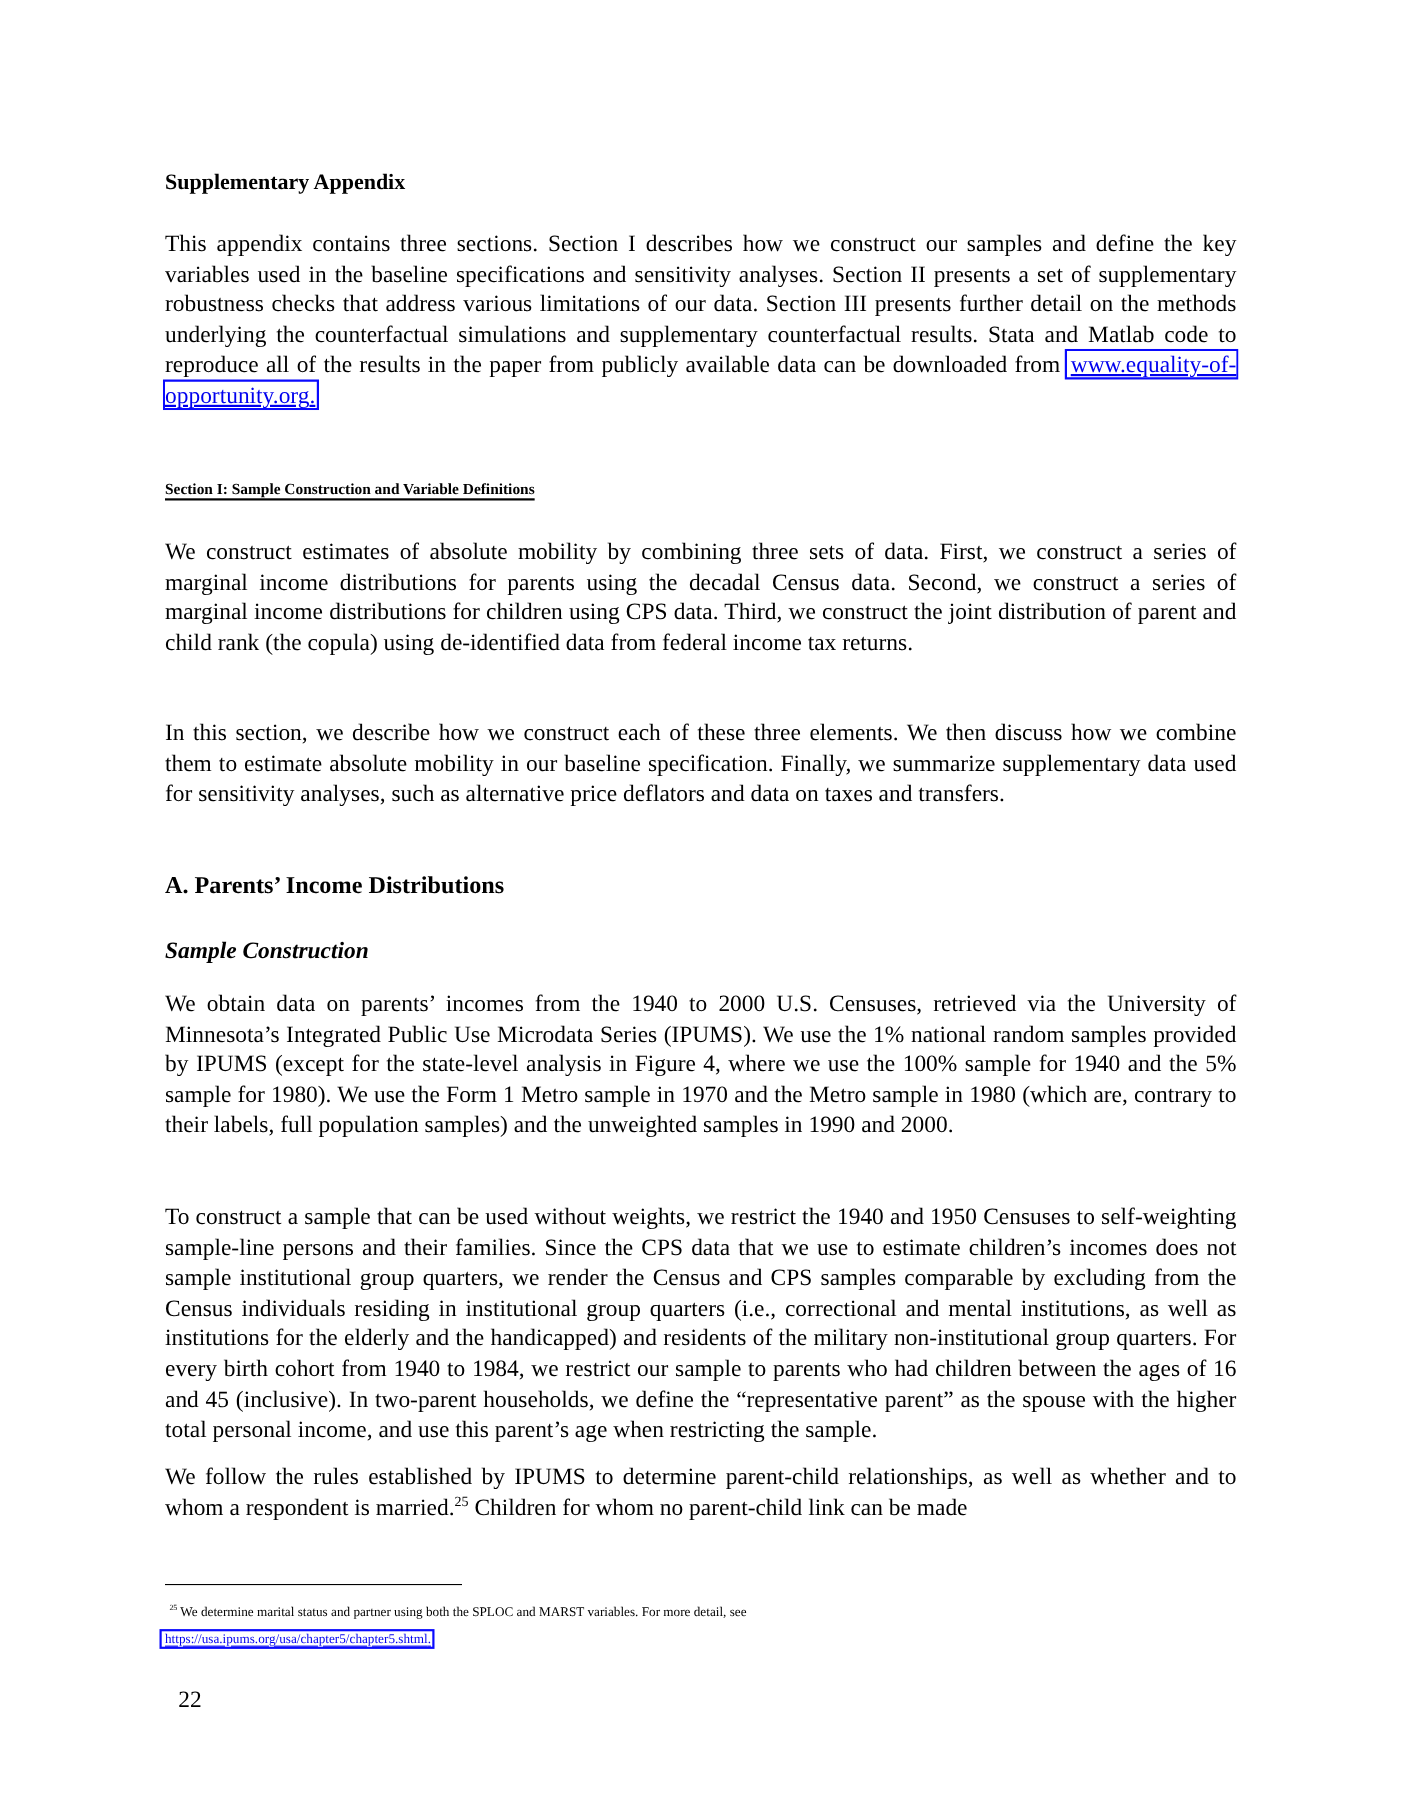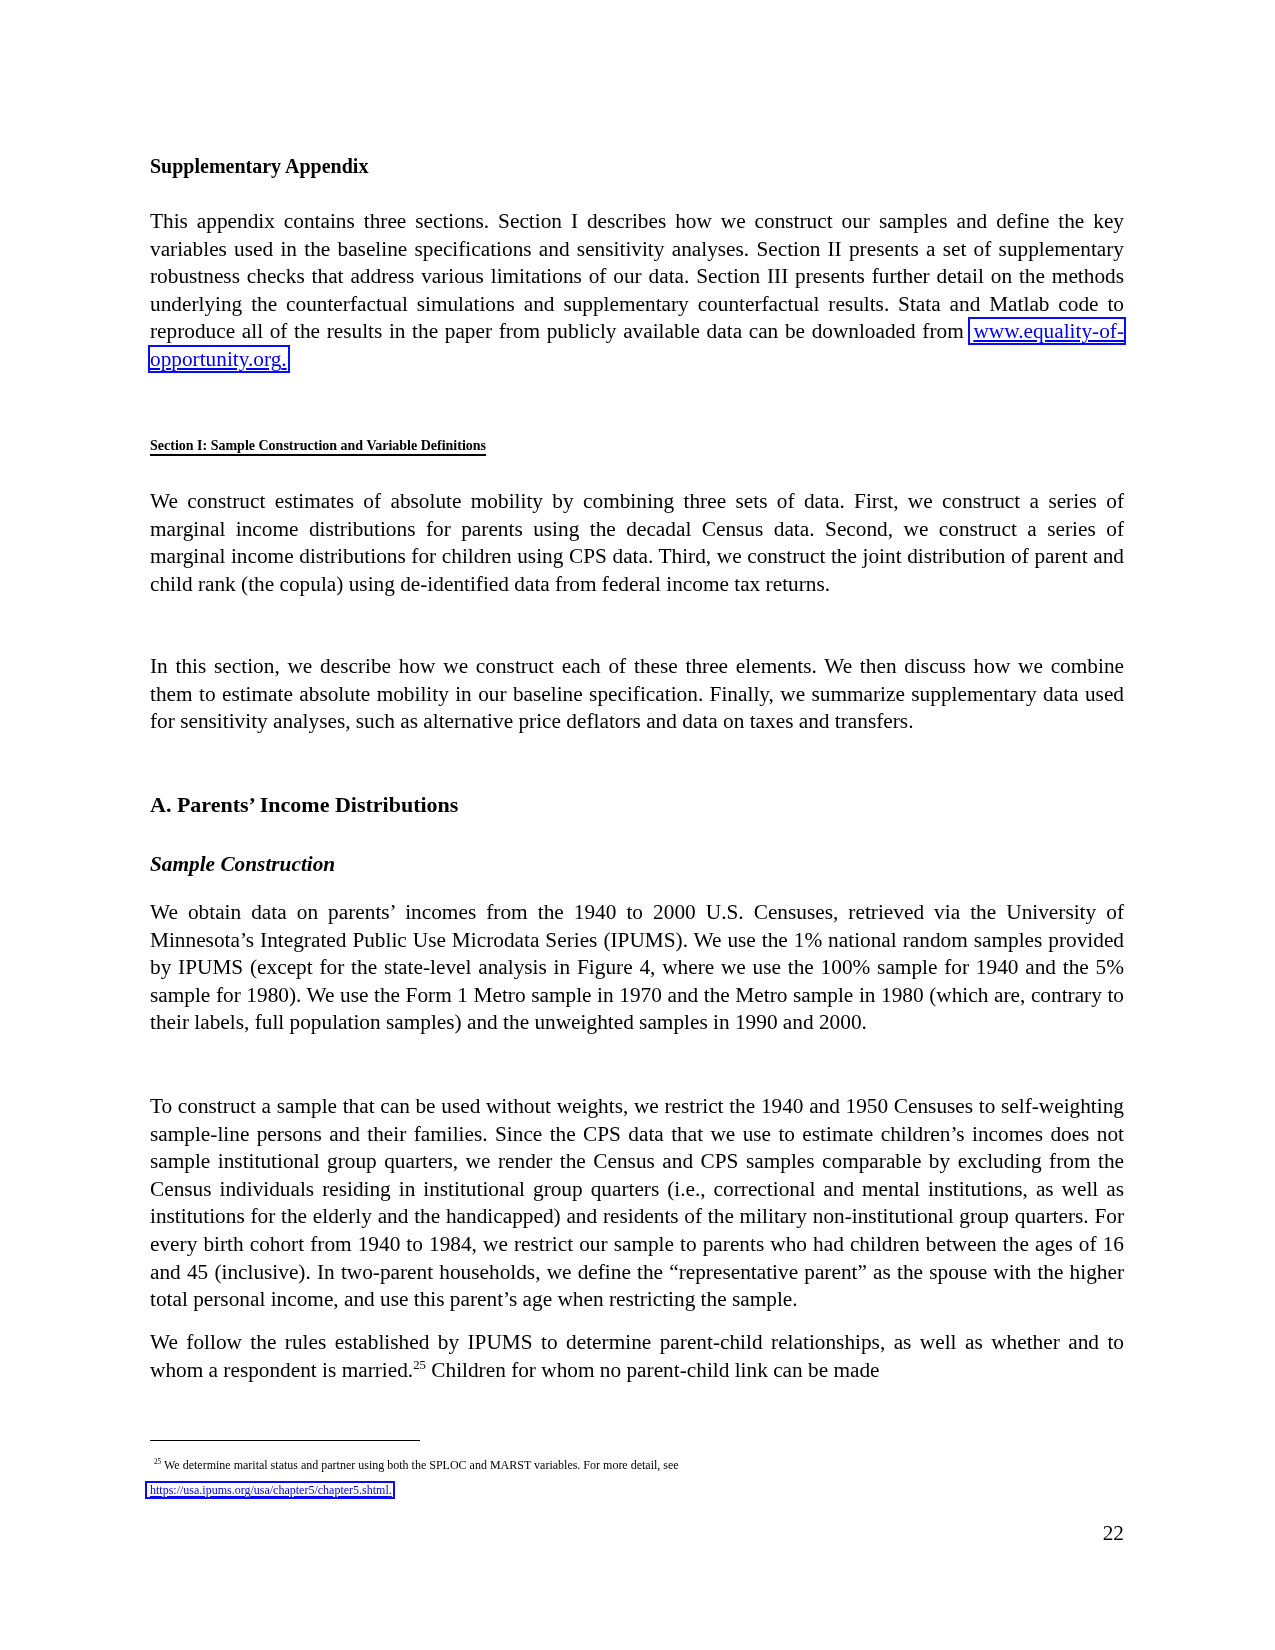--- a/index.html
+++ b/index.html
@@ -102,24 +102,24 @@
     vertical-align: super;
   }
   .footnote a.boxed-link {
     margin-left: -7px;
   }
   .page-number {
     position: absolute;
     left: 0;
     width: 974px;
     top: 1520px;
-    text-align: right;
+    text-align: left;
     font-size: 21.3px;
     line-height: 27.6px;
-    margin: 0;
+    margin: 12px;
   }
 </style>
 </head>
 <body>
 
 <div class="page">
 
   <h1 class="title">Supplementary Appendix</h1>
 
   <p class="para" style="top:208px;"><span>This appendix contains three sections. Section I describes how we construct our samples and define the key variables used in the baseline specifications and sensitivity analyses. Section II presents a set of supplementary robustness checks that address various limitations of our data. Section III presents further detail on the methods underlying the counterfactual simulations and supplementary counterfactual results. Stata and Matlab code to reproduce all of the results in the paper from publicly available data can be downloaded from</span> <a class="boxed-link" href="#"><span>www.equality-of-opportunity.org</span><span>.</span></a></p>

